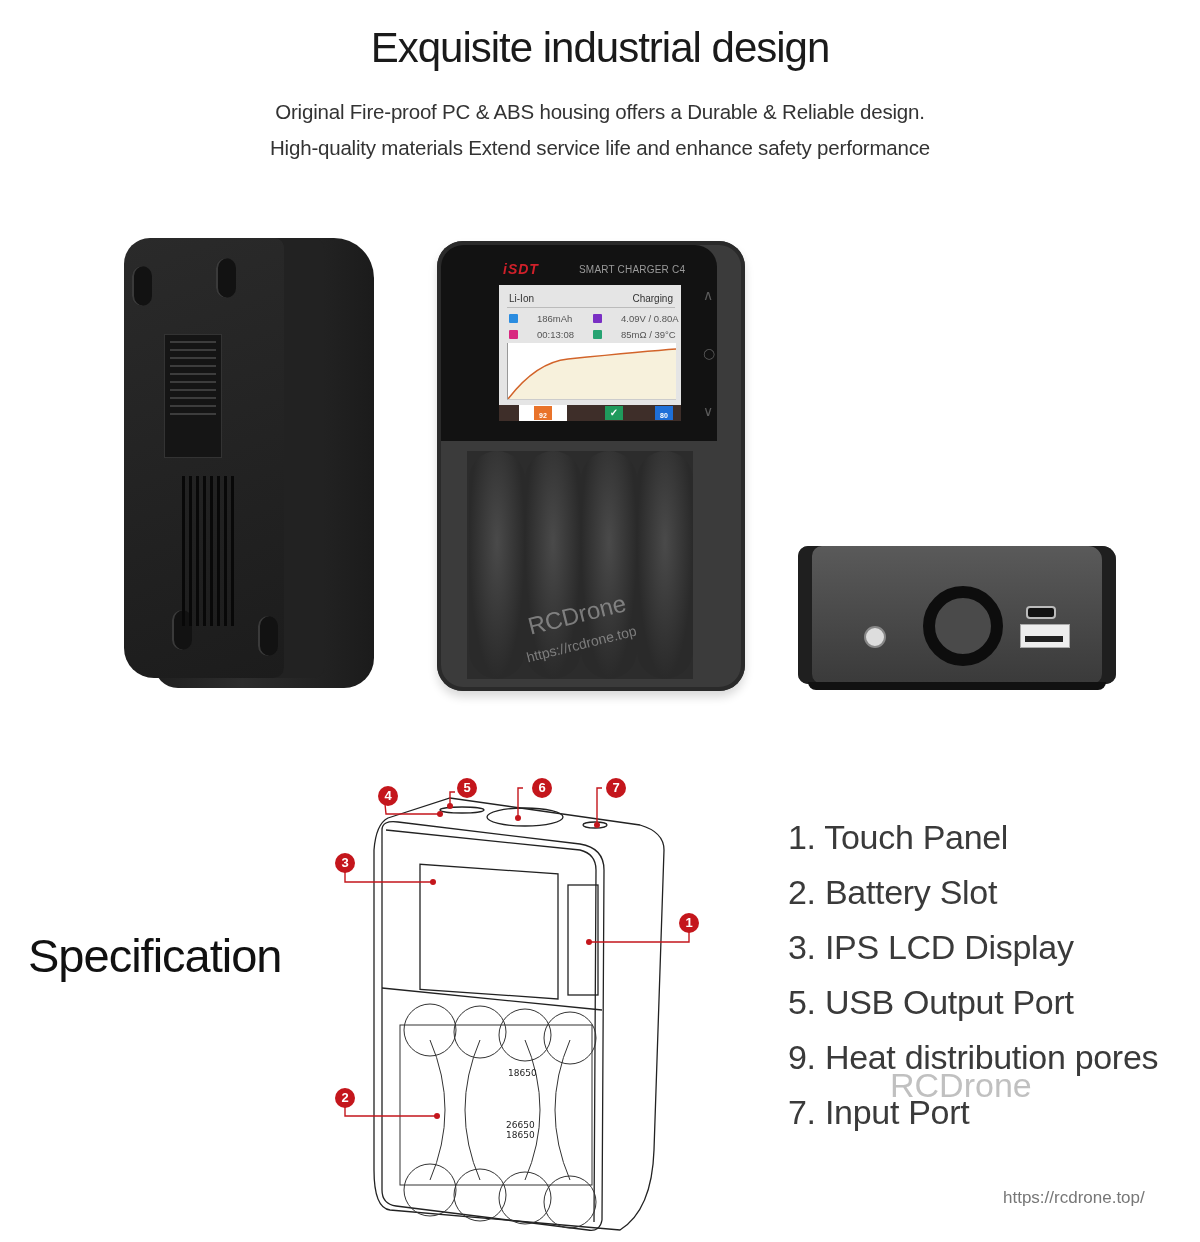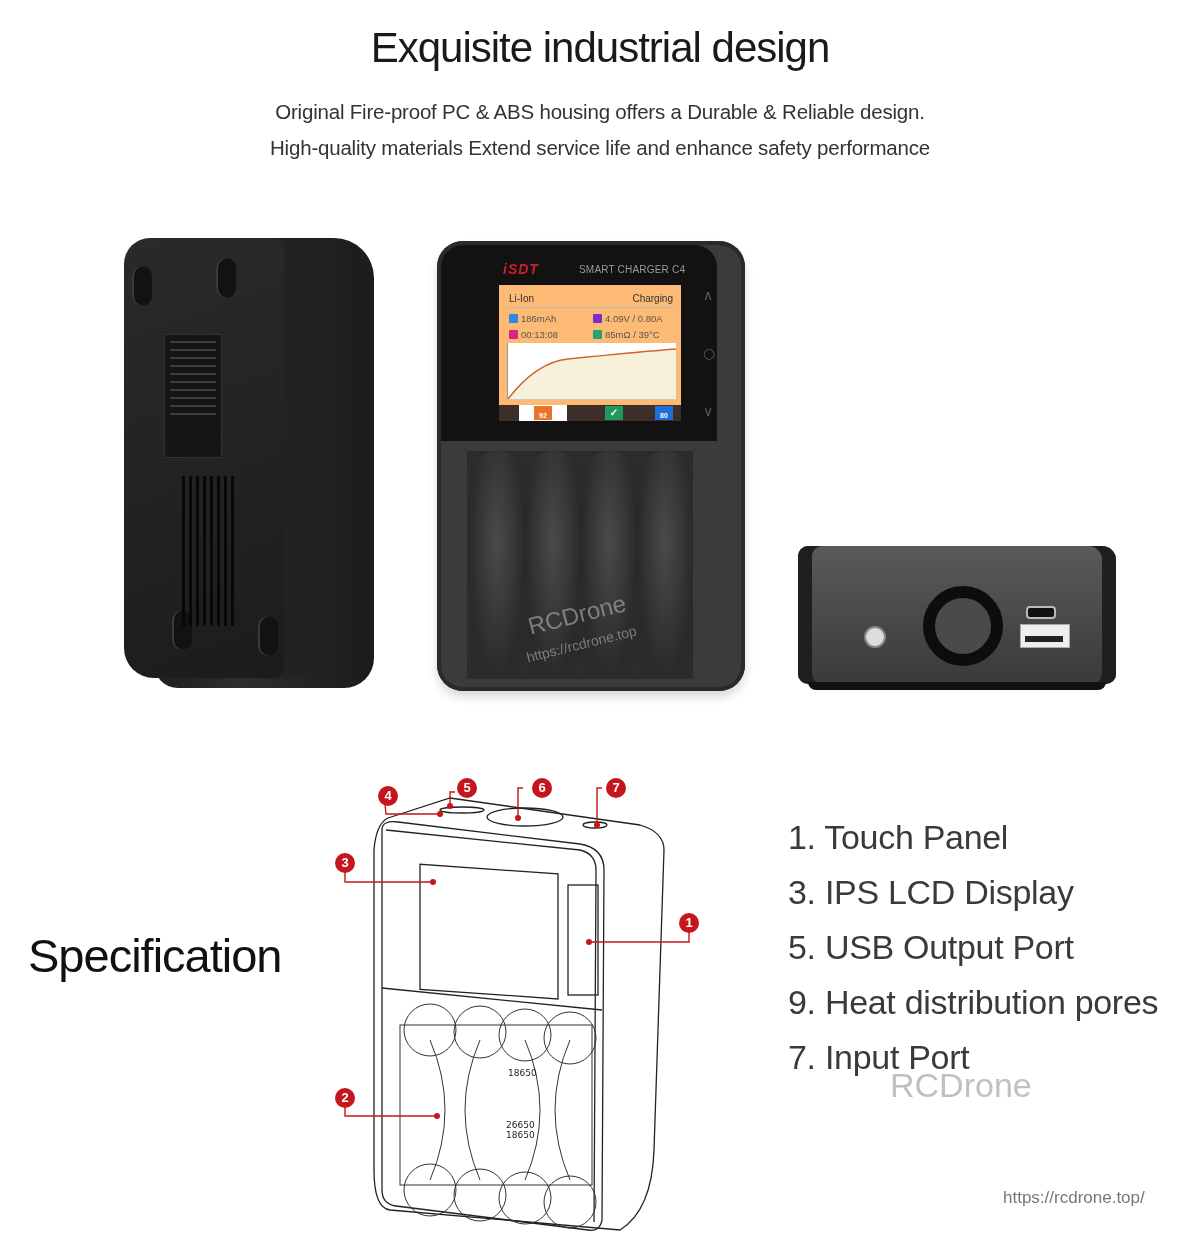--- a/index.html
+++ b/index.html
@@ -19,25 +19,25 @@
   .label-plate { position:absolute; left:40px; top:96px; width:56px; height:122px; background:#151515; border:1px solid #333; }
   .label-line { height:2px; background:#3d3d3d; margin:6px 5px 0 5px; }
   .vents { position:absolute; left:58px; top:238px; width:56px; height:150px; display:flex; gap:4px; }
   .vent { width:3px; height:150px; background:#080808; }
 
   
   .front { left:437px; top:241px; width:284px; height:450px; background:#3b3b3b; border-radius:26px; box-shadow: inset 0 0 0 4px #2a2a2a, 0 6px 10px rgba(0,0,0,0.15); overflow:hidden;padding-left:24px; }
   .front-top { position:absolute; left:4px; top:4px; width:276px; height:196px; background:#121212; border-radius:22px 22px 0 0; }
   .brand { position:absolute; left:62px; top:16px; color:#d0202a; font-weight:bold; font-style:italic; font-size:14px; letter-spacing:1px; font-family:"Liberation Sans", sans-serif; }
   .model { position:absolute; left:138px; top:19px; color:#9a9a9a; font-size:10px; letter-spacing:0.2px; font-family:"Liberation Sans", sans-serif; }
-  .lcd { position:absolute; left:58px; top:40px; width:182px; height:136px; background:#fdba74; overflow:hidden; }
+  .lcd { position:absolute; left:58px; top:40px; width:182px; height:136px; background:#e5e5e5; overflow:hidden; }
   .lcd-head { position:absolute; left:8px; right:6px; top:6px; height:16px; border-bottom:1px solid #bbb; font-size:10px; color:#333; font-family:"Liberation Sans", sans-serif; }
   .lcd-head .l { position:absolute; left:2px; top:2px; }
   .lcd-head .r { position:absolute; right:2px; top:2px; }
-  .stat { position:absolute; font-size:9.5px; color:#555; font-family:"Liberation Sans", sans-serif; display:flex; align-items:center; gap:3px; }
+  .stat { position:absolute; font-size:9.5px; color:#555; font-family:"Liberation Sans", sans-serif; display:flex; align-items:center; gap:19px; }
   .ico { display:inline-block; width:9px; height:9px; border-radius:1px; }
   .graph { position:absolute; left:8px; top:58px; width:168px; height:56px; border-left:1px solid #999; border-bottom:1px solid #ccc; background:#fff; }
   .tabs { position:absolute; left:0; top:120px; width:182px; height:16px; background:#3e2e29; }
   .tab-sel { position:absolute; left:20px; top:0; width:48px; height:16px; background:#fff; }
   .tab-badge { position:absolute; top:1px; width:18px; height:14px; color:#fff; font-size:7px; font-weight:bold; text-align:center; line-height:20px; font-family:"Liberation Sans", sans-serif; }
   .touch { position:absolute; left:262px; color:#5a5a5a; font-size:14px; font-family:"DejaVu Sans", sans-serif; }
   .tray { position:absolute; left:30px; top:210px; width:226px; height:228px; background:#2c2c2c; }
   .cell { position:absolute; width:56px; height:228px; top:0; background:radial-gradient(ellipse at 50% 40%, #4a4a4a, #2a2a2a 70%); border-radius:28px; }
   .wm1 { position:absolute; color:rgba(190,190,190,0.55); font-family:"Liberation Sans", sans-serif; transform:rotate(-14deg); white-space:nowrap; }
 
@@ -216,20 +216,21 @@
   <div class="callout" style="left:127px;top:8px;">5</div>
   <div class="callout" style="left:202px;top:8px;">6</div>
   <div class="callout" style="left:276px;top:8px;">7</div>
   <div class="callout" style="left:5px;top:83px;">3</div>
   <div class="callout" style="left:349px;top:143px;">1</div>
   <div class="callout" style="left:5px;top:318px;">2</div>
 </div>
 
 <div class="abs spec-list">
   <div class="spec-item">1. Touch Panel</div>
+  <div class="spec-item">2. Battery Slot</div>
   <div class="spec-item">3. IPS LCD Display</div>
   <div class="spec-item">5. USB Output Port</div>
   <div class="spec-item">9. Heat distribution pores</div>
   <div class="spec-item">7. Input Port</div>
 </div>
 
 <div class="abs wm2">RCDrone</div>
 <div class="abs url">https://rcdrone.top/</div>
 
 </body></html>

